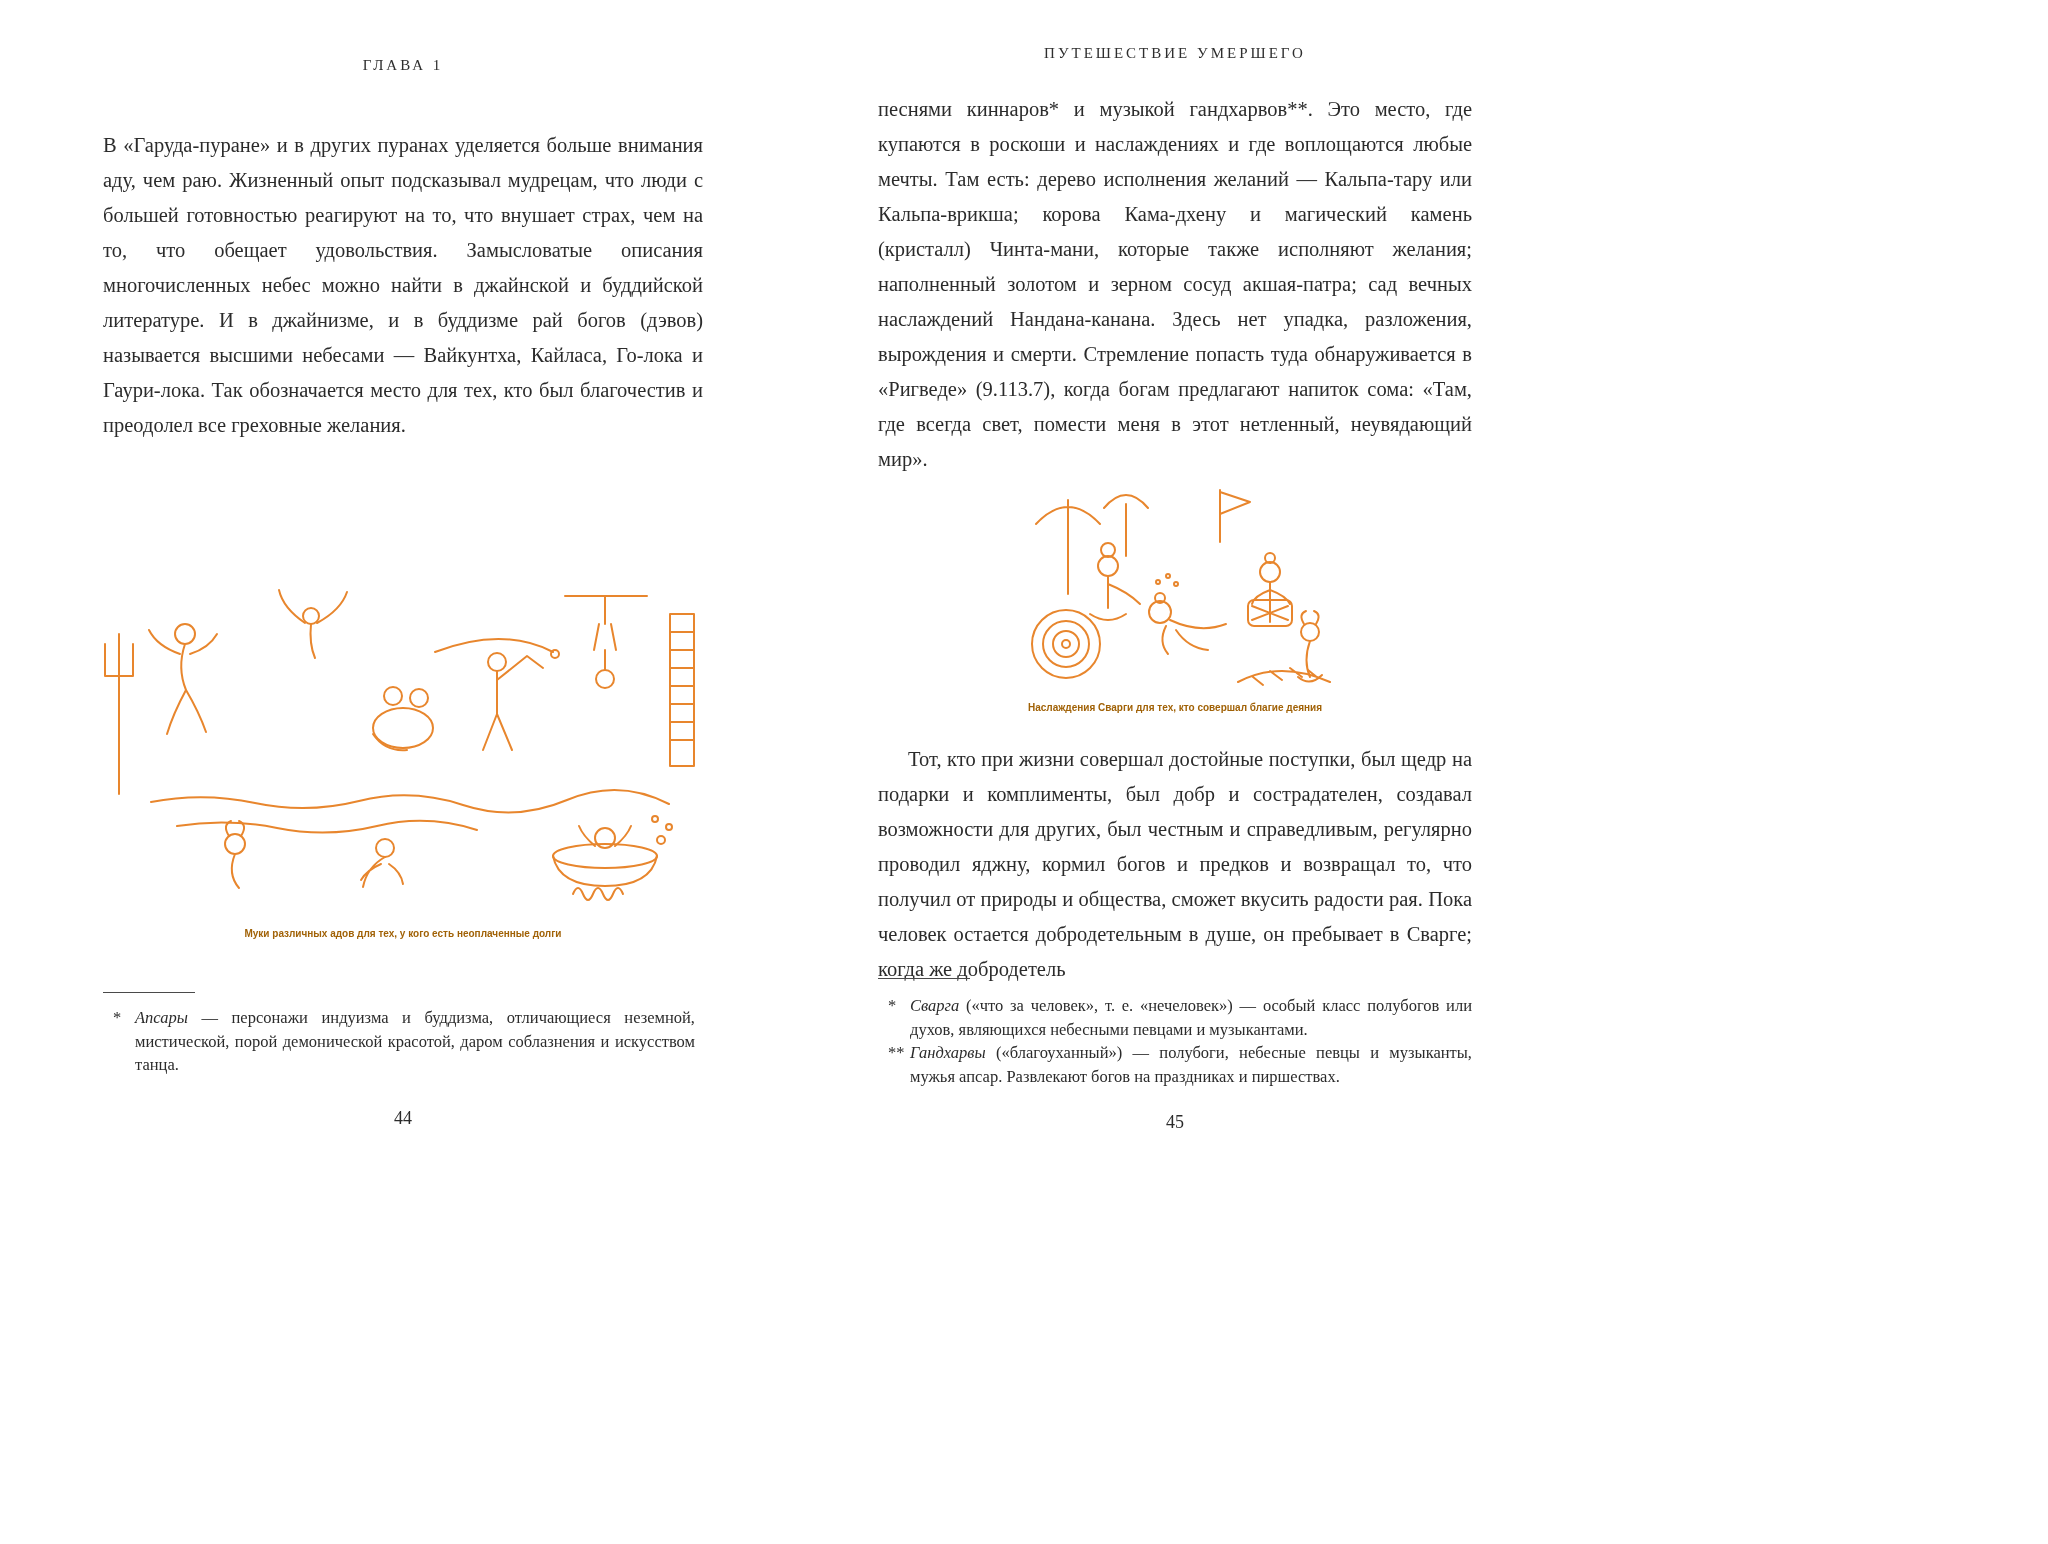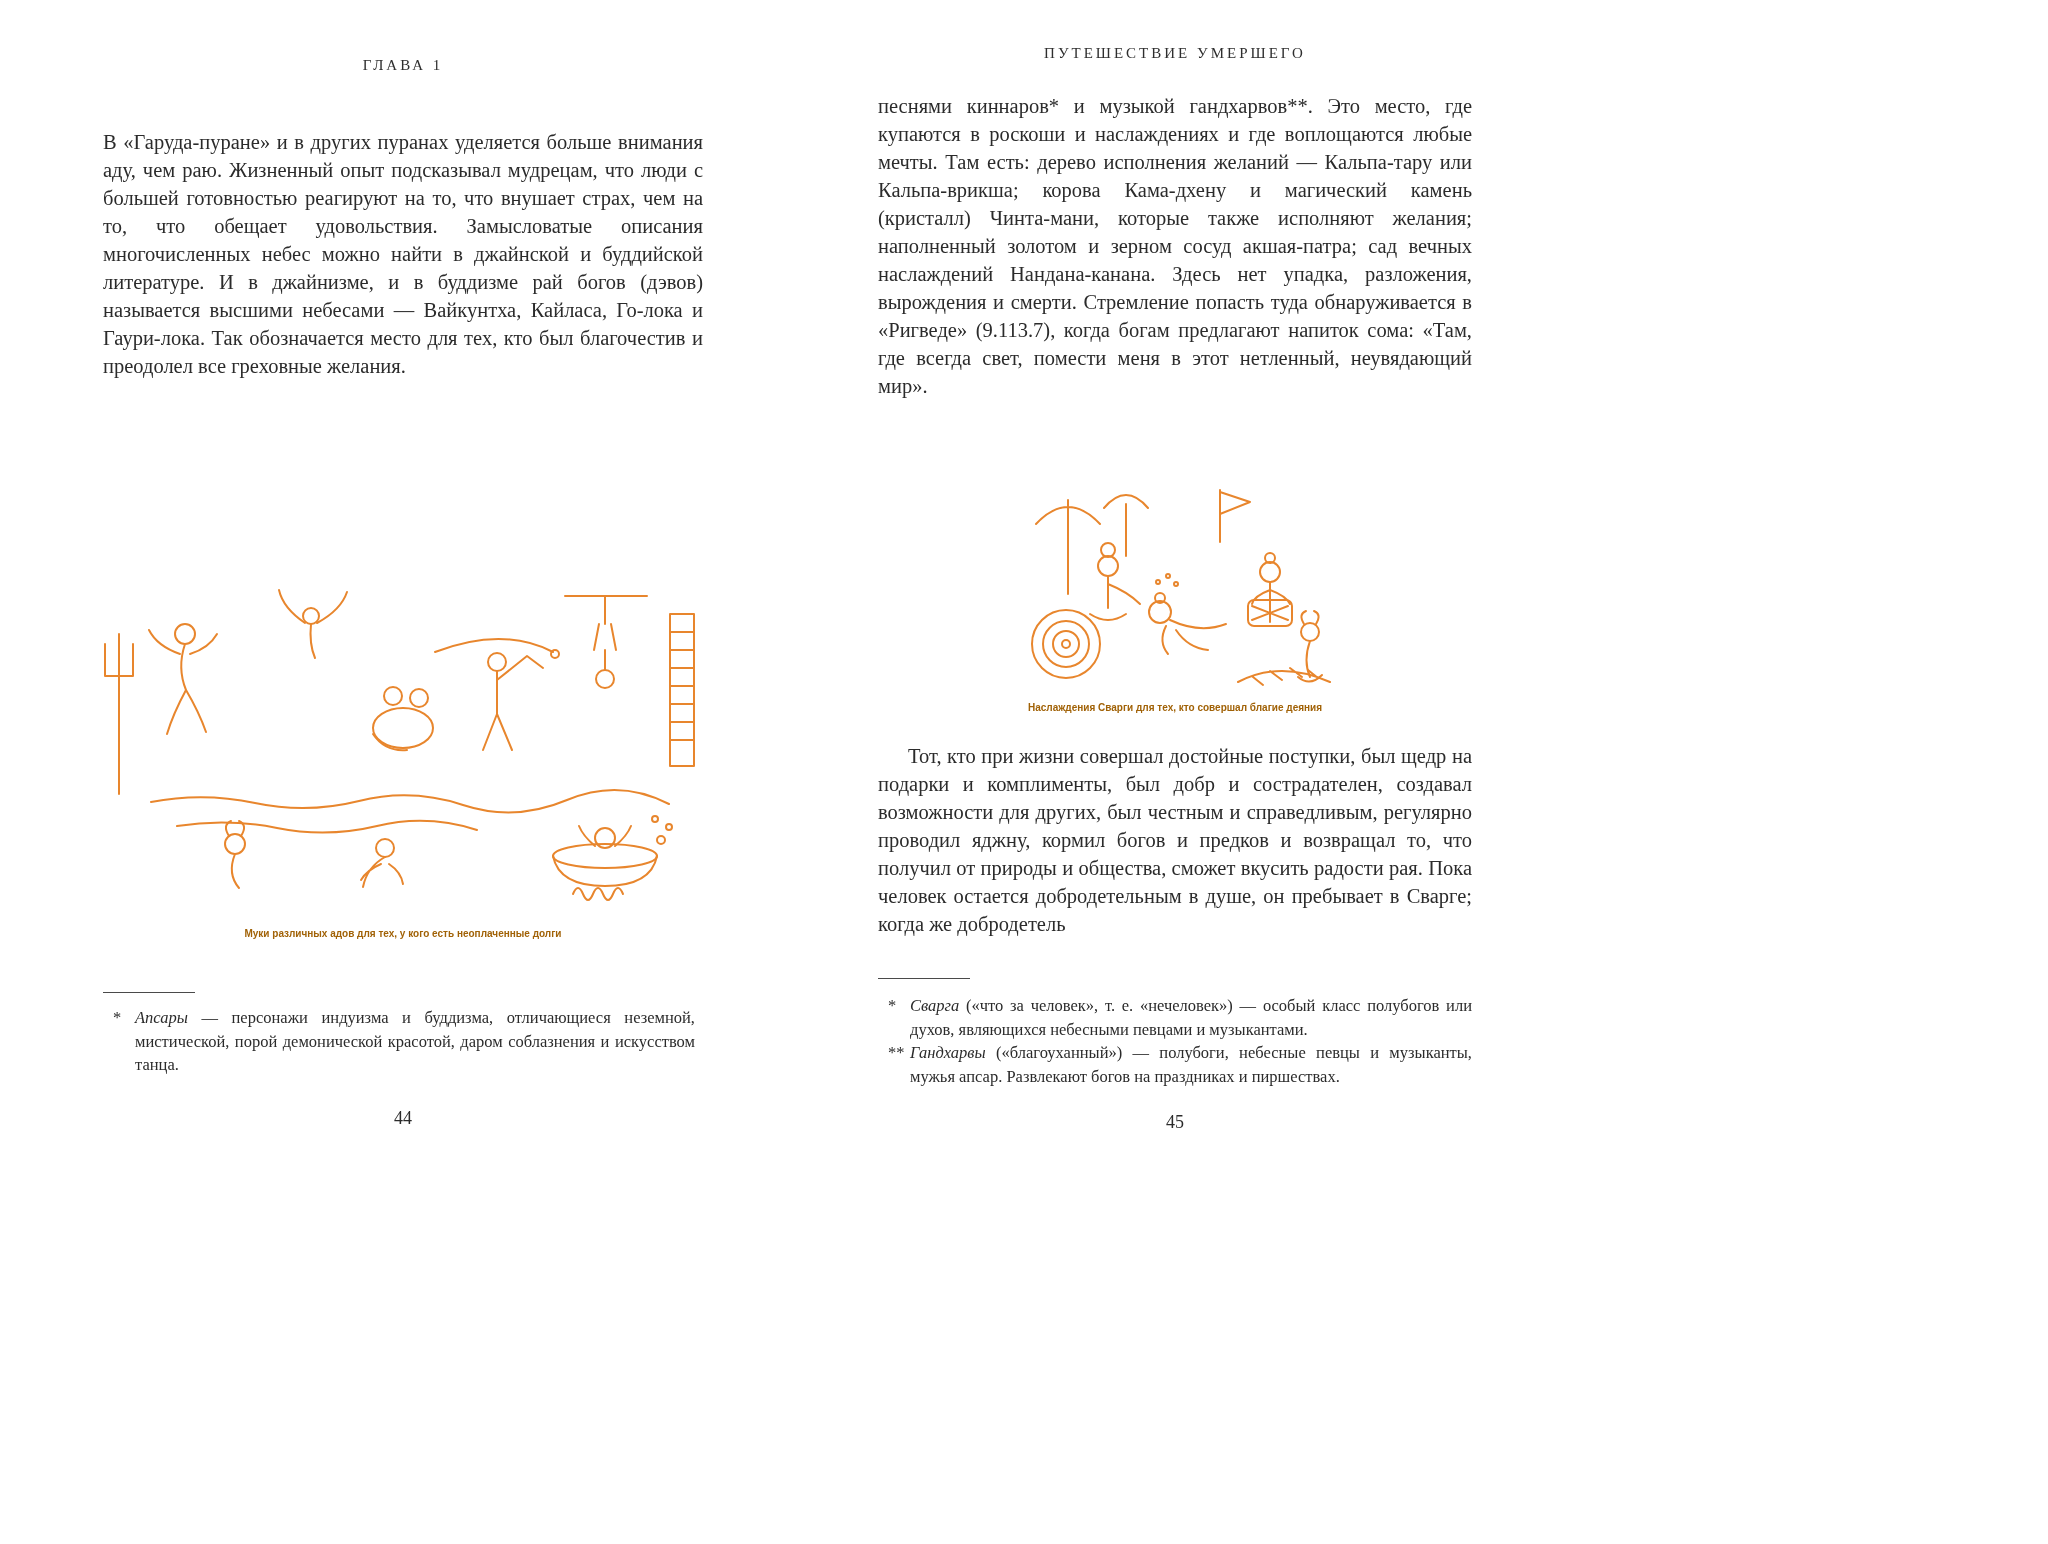--- a/index.html
+++ b/index.html
@@ -2,21 +2,21 @@
 <html lang="ru"><head>
 <meta charset="utf-8">
 <style>
   html,body{margin:0;padding:0;background:#ffffff;}
   .spread{position:relative;width:2048px;height:1544px;background:#ffffff;overflow:hidden;
           font-family:"Liberation Serif", serif;color:#2b2b2b;}
   .abs{position:absolute;}
   .running-header{font-size:15px;letter-spacing:3px;color:#2e2e2e;text-align:center;margin-top:13px;}
   .section-heading{font-family:"Liberation Sans", sans-serif;font-size:20px;color:#e8872e;
                    text-align:center;font-weight:400;}
-  .body-text{font-size:20.5px;line-height:28px;text-align:justify;}
+  .body-text{font-size:20.5px;line-height:35px;text-align:justify;}
   .indent{text-indent:30px;}
   .caption{font-family:"Liberation Sans", sans-serif;font-weight:bold;font-size:10px;
            color:#a16207;text-align:center;}
   .fn-rule{border-top:1.5px solid #4a4a4a;width:92px;height:0;}
   .footnotes{font-size:16.5px;line-height:23.5px;text-align:justify;}
   .footnote{position:relative;padding-left:22px;}
   .fn-marker{position:absolute;left:0;top:0;}
   .fn-term{font-style:italic;}
   .page-number{font-size:18px;text-align:center;}
   svg.illu{display:block;}

